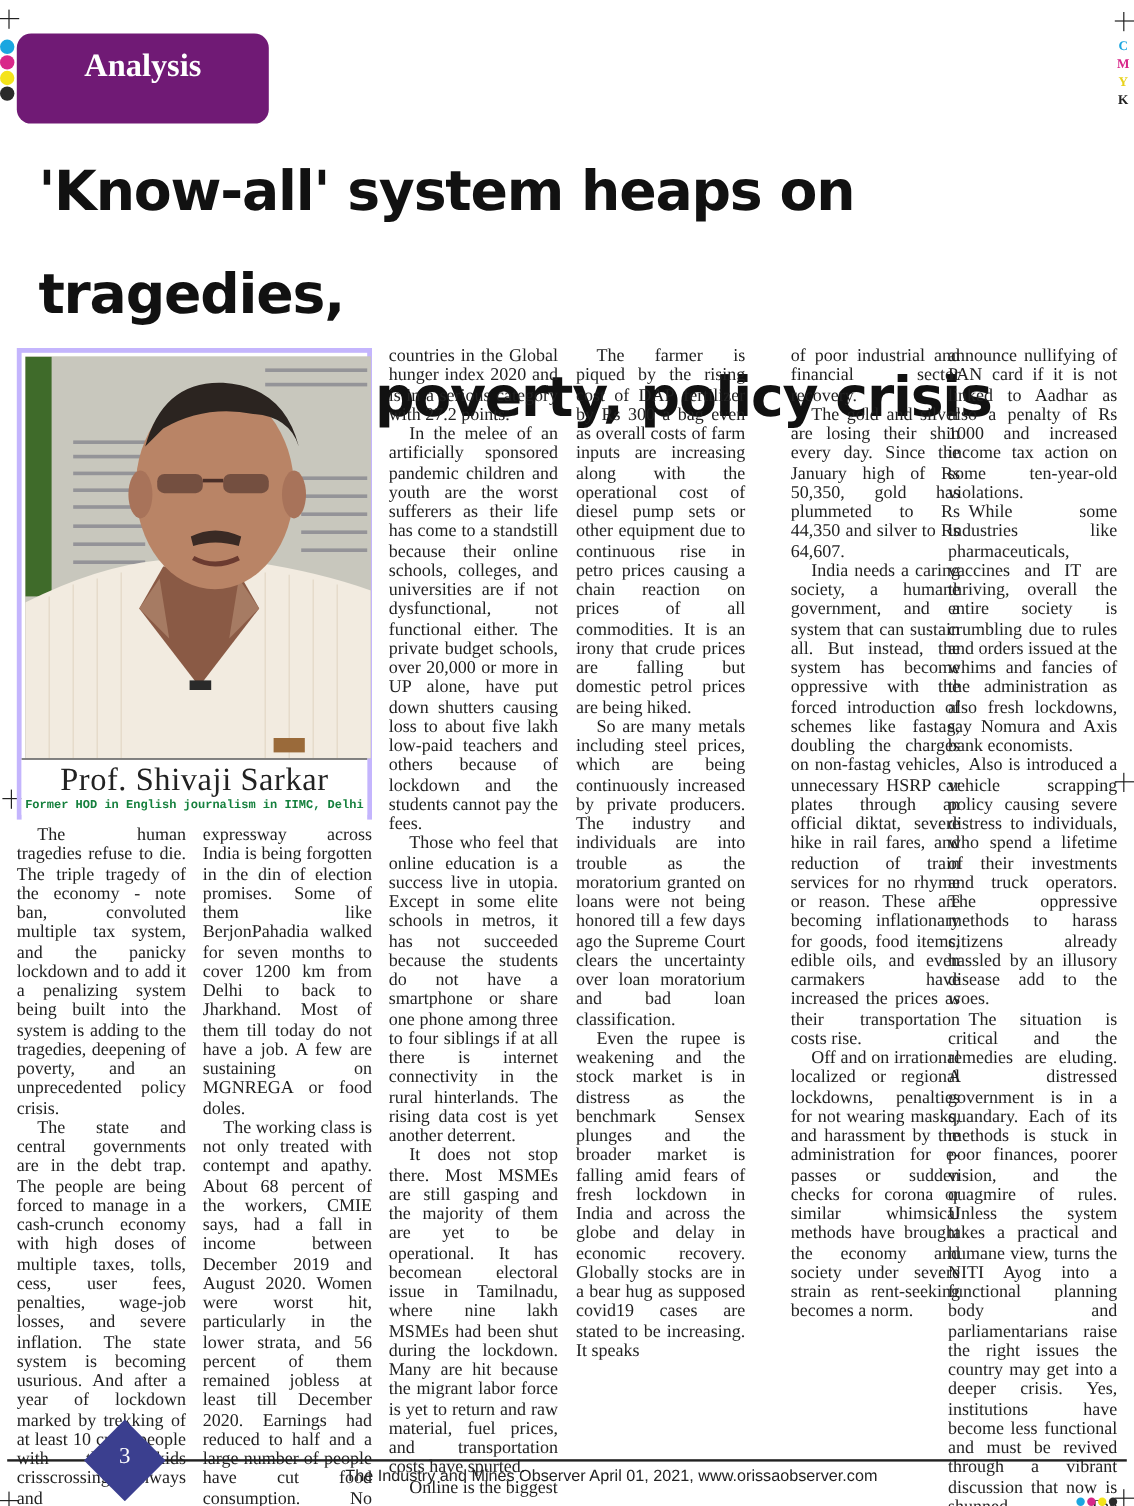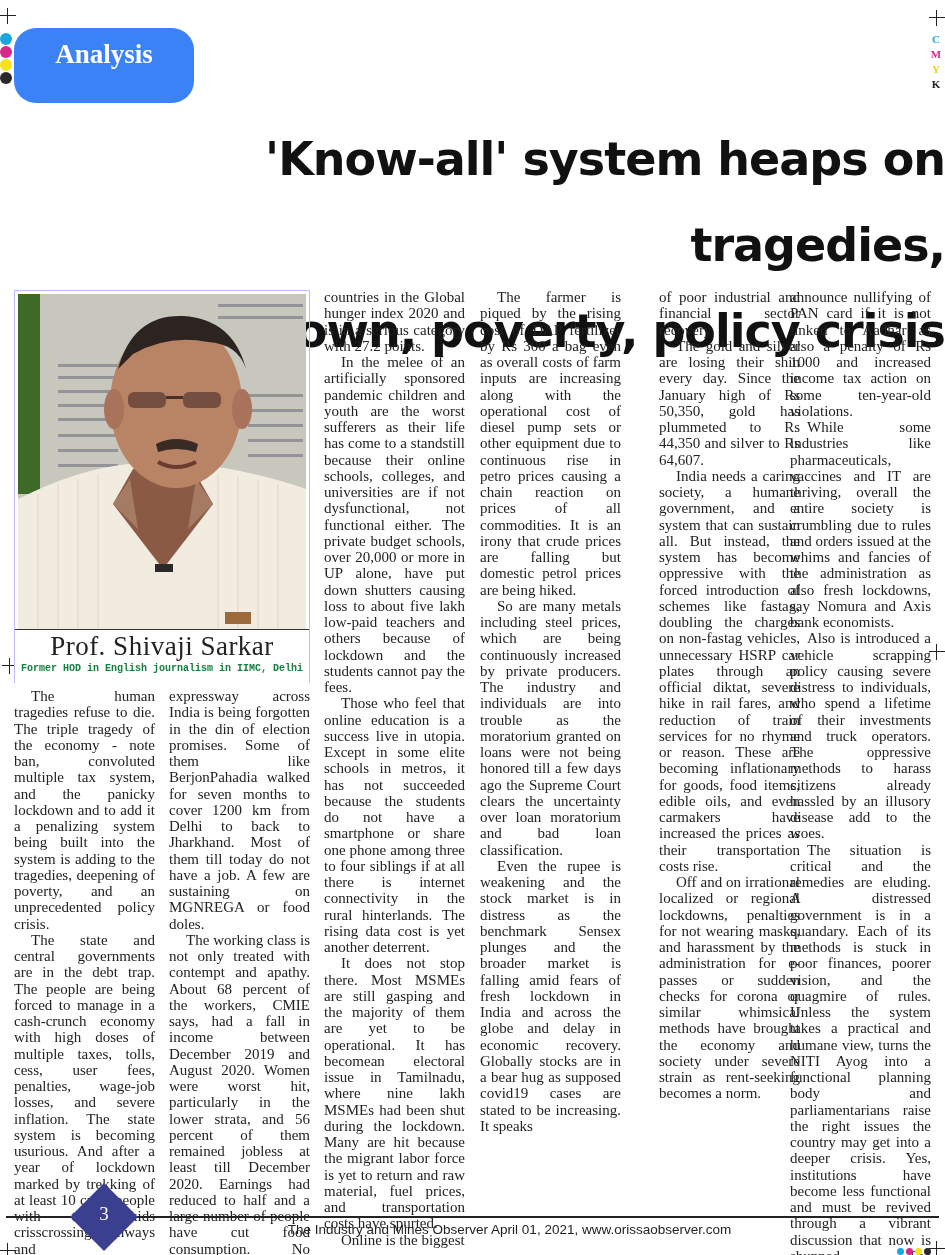--- a/index.html
+++ b/index.html
@@ -7,26 +7,26 @@
 
   .reg { position: absolute; width: 16px; height: 16px; }
   .reg::before { content: ""; position: absolute; left: 7px; top: 0; width: 1px; height: 16px; background: #222; }
   .reg::after { content: ""; position: absolute; left: 0; top: 7px; width: 16px; height: 1px; background: #222; }
 
   .dots { position: absolute; left: 0; top: 33px; width: 12px; }
   .dot { width: 12px; height: 12px; border-radius: 50%; margin-bottom: 1px; }
 
   .cmyk { position: absolute; right: 2px; top: 32px; width: 14px; text-align: center; font-family: "Liberation Serif", serif; font-weight: bold; font-size: 11px; line-height: 15px; }
 
-  .section-tag { position: absolute; left: 14px; top: 28px; width: 180px; height: 75px; background: #3b82f6; border-radius: 22px; }
+  .section-tag { position: absolute; left: 14px; top: 28px; width: 210px; height: 75px; background: #701a75; border-radius: 12px; }
   .section-tag span { position: absolute; left: 0; right: 0; top: 11px; text-align: center; color: #fff; font-family: "Liberation Serif", serif; font-weight: bold; font-size: 27px; }
 
-  .headline { position: absolute; left: 0; right: 0; top: 116px; text-align: right; font-family: "DejaVu Sans", sans-serif; font-weight: bold; font-size: 46px; line-height: 86px; color: #111; letter-spacing: -1px; }
+  .headline { position: absolute; left: 0; right: 0; top: 116px; text-align: left; font-family: "DejaVu Sans", sans-serif; font-weight: bold; font-size: 46px; line-height: 86px; color: #111; letter-spacing: -1px; padding-left: 32px; }
 
-  .photo-box { position: absolute; left: 14px; top: 290px; width: 296px; height: 393px; border: 1px solid #c4b5fd; box-sizing: border-box; }
+  .photo-box { position: absolute; left: 14px; top: 290px; width: 296px; height: 393px; border: 4px solid #c4b5fd; box-sizing: border-box; }
   .photo { position: absolute; left: 3px; top: 3px; width: 288px; height: 335px; overflow: hidden; background: #c9c5b8; }
   .caption { position: absolute; left: 0; right: 0; top: 338px; height: 54px; background: #fff; border-top: 1px solid #333; text-align: center; }
   .caption .name { display: block; font-family: "Liberation Serif", serif; font-size: 27px; line-height: 30px; color: #222; letter-spacing: 0.5px; margin-top: 1px; }
   .caption .role { display: block; font-family: Liberation Mono, monospace; font-weight: bold; font-size: 10px; line-height: 16px; color: #15803d; }
 
   .col { position: absolute; font-family: "Liberation Serif", serif; font-size: 15px; line-height: 16.25px; text-align: justify; color: #222; }
   .col p { margin: 0; text-indent: 17px; }
   .col p.cont { text-indent: 0; }
 
   .rule { position: absolute; left: 6px; right: 6px; top: 1216px; height: 2px; background: #222; }

